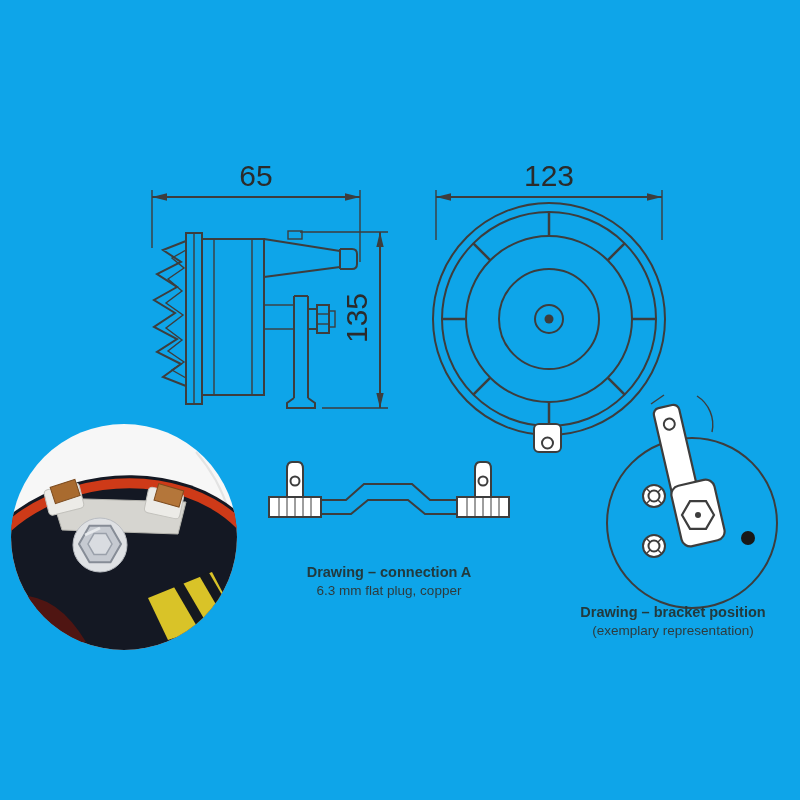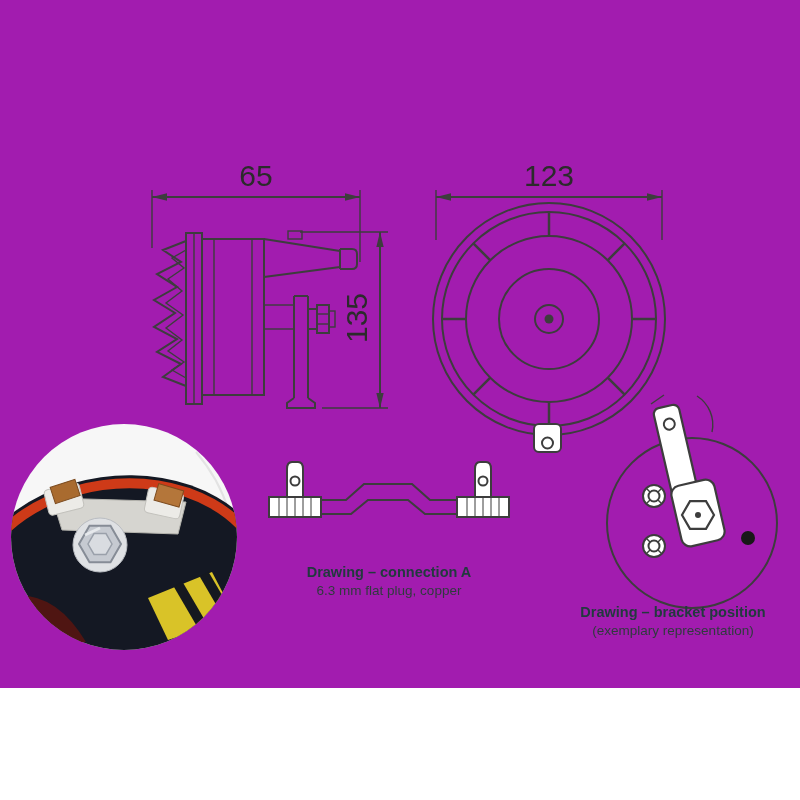--- a/index.html
+++ b/index.html
@@ -1,16 +1,16 @@
 <!DOCTYPE html>
 <html><head>
 <meta charset="utf-8">
 <style>
   html,body{margin:0;padding:0;background:#fff;}
-  .stage{position:relative;width:800px;height:688px;background:#a21caf;overflow:hidden;
+  .stage{position:relative;width:800px;height:800px;background:#0ea5e9;overflow:hidden;
          font-family:"Liberation Sans", sans-serif;}
   svg{position:absolute;left:0;top:0;}
   .ln  {fill:none;stroke:#3d3d3d;stroke-width:2;}
   .ln1 {fill:none;stroke:#3d3d3d;stroke-width:1.4;}
   .lnf {fill:#ffffff;stroke:#3d3d3d;stroke-width:2;}
   .lnf2{fill:#ffffff;stroke:#3d3d3d;stroke-width:2.2;}
   .arrow{fill:#3d3d3d;stroke:none;}
   .dim-text{font-family:"Liberation Sans",sans-serif;font-size:30px;fill:#2b2b2b;}
   .cap-title{font-family:"Liberation Sans",sans-serif;font-size:14.5px;font-weight:bold;fill:#223a3e;}
   .cap-sub{font-family:"Liberation Sans",sans-serif;font-size:13.5px;fill:#2f3b3d;}

